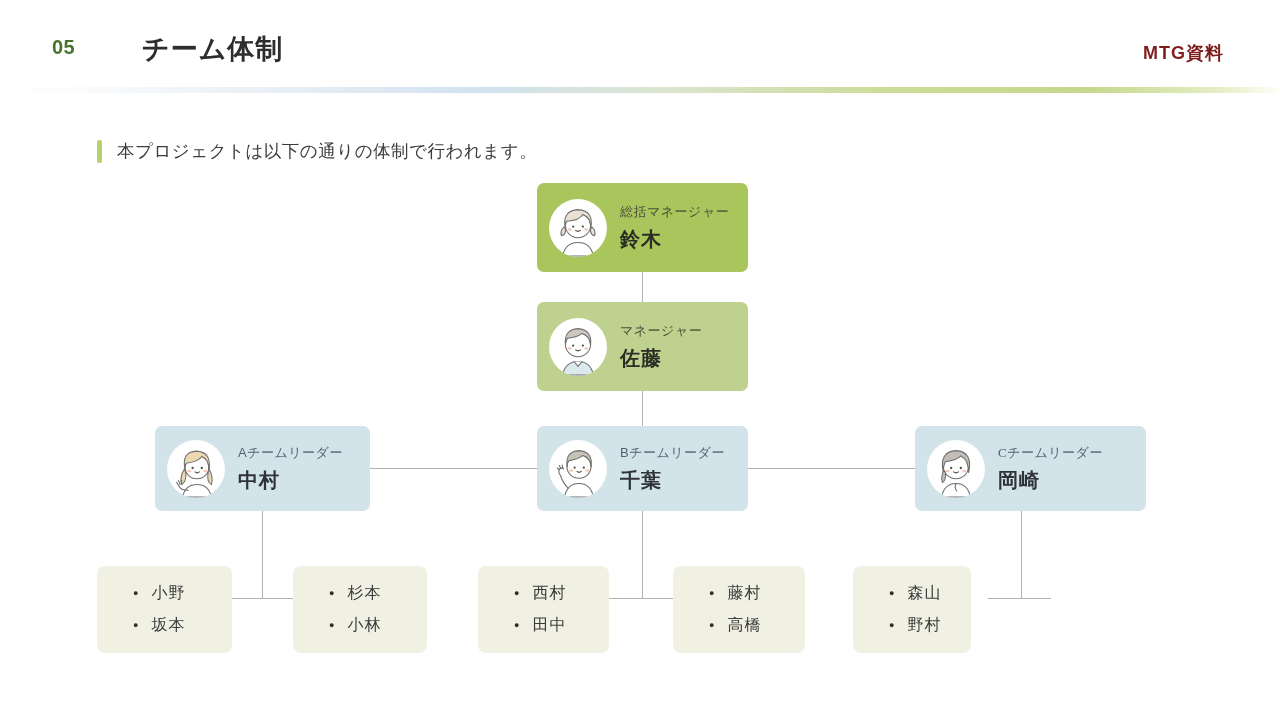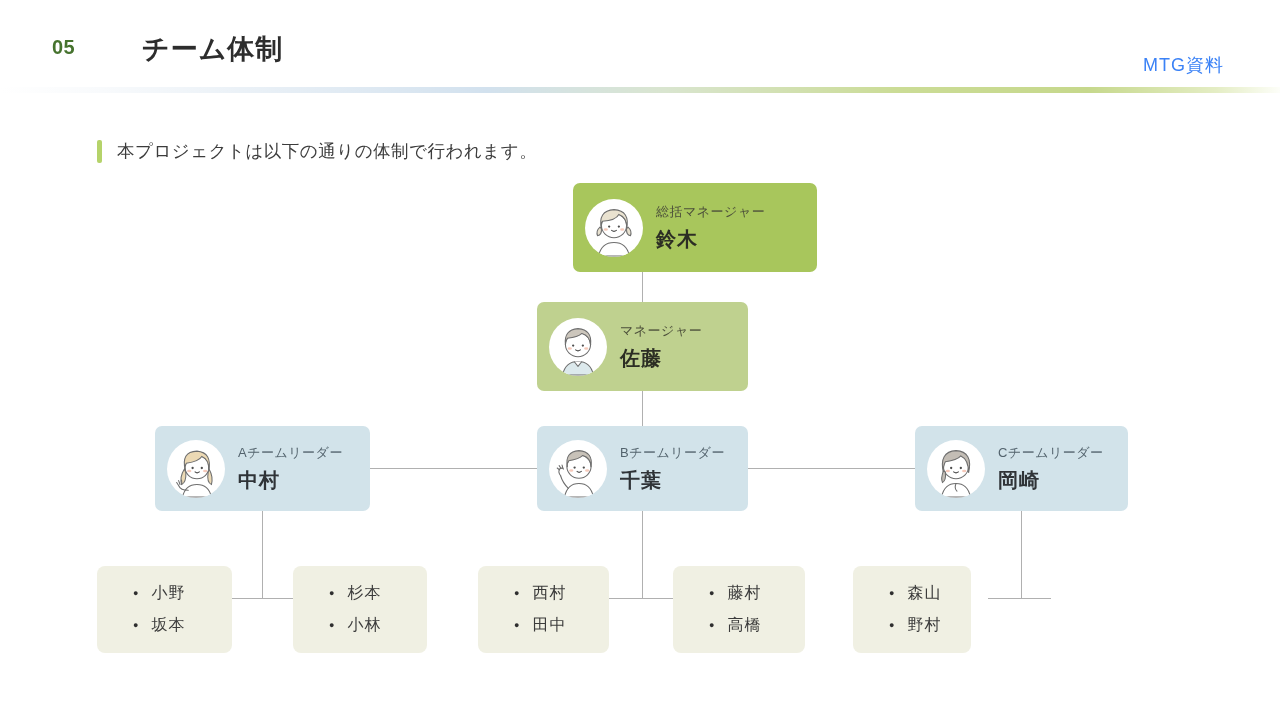--- a/index.html
+++ b/index.html
@@ -16,21 +16,21 @@
   .page-number {
     position: absolute; left: 52px; top: 36px;
     font-size: 20px; font-weight: 700; color: #46732e; letter-spacing: 0.5px;
   }
   .page-title {
     position: absolute; left: 98px; top: 31px;
     font-size: 27px; font-weight: 700; color: #2d2d2d; letter-spacing: 1px; margin-left: 44px;
   }
   .corner-label {
     position: absolute; right: 56px; top: 41px;
-    font-size: 18px; font-weight: 400; color: #3b82f6; letter-spacing: 1px; margin-top: 12px;
+    font-size: 18px; font-weight: 700; color: #7f1d1d; letter-spacing: 1px;
   }
   .header-divider {
     position: absolute; top: 87px; left: 0; width: 100%; height: 6px;
     background: linear-gradient(90deg,
       #ffffff 0%, #f8fafc 8%, #e3ecf4 25%, #d2e1ee 38%,
       #d9e5cf 52%, #cbdc96 70%, #c6d88c 85%, #e4edc4 95%, #fdfef9 100%);
     filter: blur(0.4px);
   }
 
   
@@ -58,25 +58,25 @@
 
   .node-texts { display: flex; flex-direction: column; gap: 5px; }
   .node-role  { font-size: 13px; letter-spacing: 0.5px; }
   .node-name  { font-size: 20px; font-weight: 600; letter-spacing: 1px; }
   .node-top .node-role, .node-manager .node-role { color: #4c4f3a; }
   .node-top .node-name, .node-manager .node-name { color: #2c2e24; }
   .node-leader .node-role { color: #53636d; }
   .node-leader .node-name { color: #2f3337; }
 
   
-  #node-suzuki   { left: 537px; top: 183px; width: 244px; height: 89px; margin-left: 36px; }
+  #node-suzuki   { left: 537px; top: 183px; width: 211px; height: 89px; }
   #node-sato     { left: 537px; top: 302px; width: 211px; height: 89px; }
   #node-nakamura { left: 155px; top: 426px; width: 215px; height: 85px; }
   #node-chiba    { left: 537px; top: 426px; width: 211px; height: 85px; }
-  #node-okazaki  { left: 915px; top: 426px; width: 213px; height: 85px; }
+  #node-okazaki  { left: 915px; top: 426px; width: 231px; height: 85px; font-family: Liberation Serif, serif; }
 
   
   .member-box {
     position: absolute; top: 566px; height: 87px;
     background: #f0f0e3; border-radius: 8px;
     display: flex; flex-direction: column; justify-content: center;
     gap: 11px; padding-left: 36px;
   }
   #group-1 { left: 97px;  width: 135px; }
   #group-2 { left: 293px; width: 134px; }

